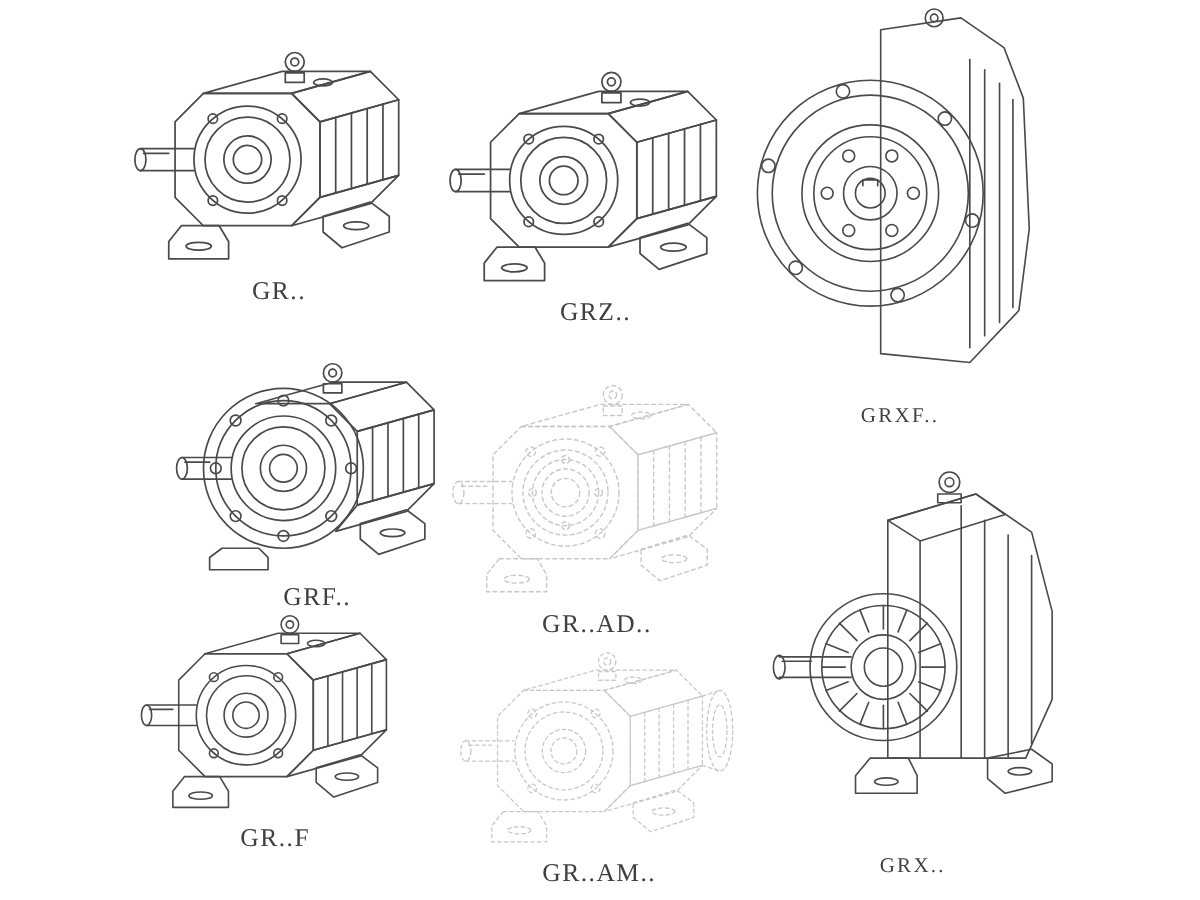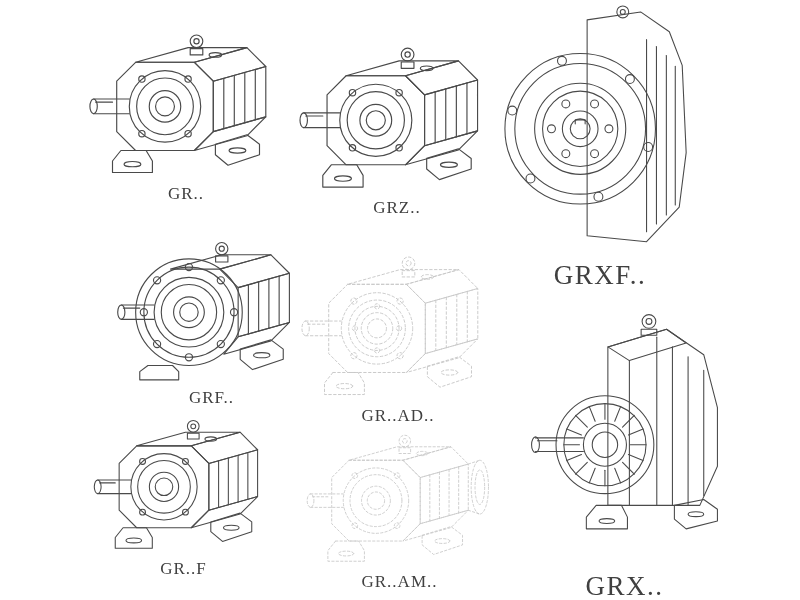--- a/index.html
+++ b/index.html
@@ -13,21 +13,21 @@
     stroke:#4a4a4a;fill:none;stroke-width:1.1;
     stroke-linejoin:round;stroke-linecap:round;
   }
   svg.drawing.ghost{
     stroke:#c8c8c8;stroke-width:.9;stroke-dasharray:2.4 2.2;
   }
   .label{
     font-weight:normal;color:#404040;letter-spacing:1px;
     font-size:17px;margin-top:4px;white-space:nowrap;
   }
-  .label.big{font-size:27px;margin-top:0;letter-spacing:1.5px;}
+  .label.big{font-size:14px;margin-top:10px;letter-spacing:1.5px;}
 </style>
 </head>
 <body>
 
 <svg style="position:absolute;width:0;height:0" aria-hidden="true">
 <defs>
 
   <symbol id="gbx" viewBox="0 0 200 158">
     <g fill="none">
       <circle cx="110" cy="26" r="6"></circle>
@@ -210,38 +210,38 @@
       <circle cx="80" cy="88" r="21"></circle>
       <circle cx="101" cy="88" r="2.5"></circle>
         <circle cx="80" cy="109" r="2.5"></circle>
       <circle cx="59" cy="88" r="2.5"></circle>
         <circle cx="80" cy="67" r="2.5"></circle>
     </g>
   </svg>
   <div class="label">GR..AD..</div>
 </div>
 
-<div class="cell" style="left:85px;top:401px;width:197px;">
+<div class="cell" style="left:85px;top:391px;width:197px;">
   <svg class="drawing" viewBox="0 0 200 158" width="195">
       <use href="#gbx" width="200" height="158"></use>
     </svg>
   <div class="label">GR..F</div>
 </div>
 
 <div class="cell" style="left:297px;top:416px;width:205px;">
   <svg class="drawing ghost" viewBox="0 0 210 158" width="202">
     <use href="#gbx" width="200" height="158"></use>
     <g fill="none">
       <line x1="176" y1="50" x2="188" y2="46"></line>
       <line x1="176" y1="98" x2="188" y2="102"></line>
       <ellipse cx="188" cy="74" rx="9" ry="28"></ellipse>
       <ellipse cx="188" cy="74" rx="5" ry="18"></ellipse>
     </g>
   </svg>
   <div class="label">GR..AM..</div>
 </div>
 
-<div class="cell" style="left:511px;top:298px;width:227px;gap:11px;">
+<div class="cell" style="left:495px;top:298px;width:227px;">
   <svg class="drawing" viewBox="0 0 230 268" width="225">
       <use href="#grxsym" width="230" height="268"></use>
     </svg>
   <div class="label big">GRX..</div>
 </div>
 
 </body></html>

